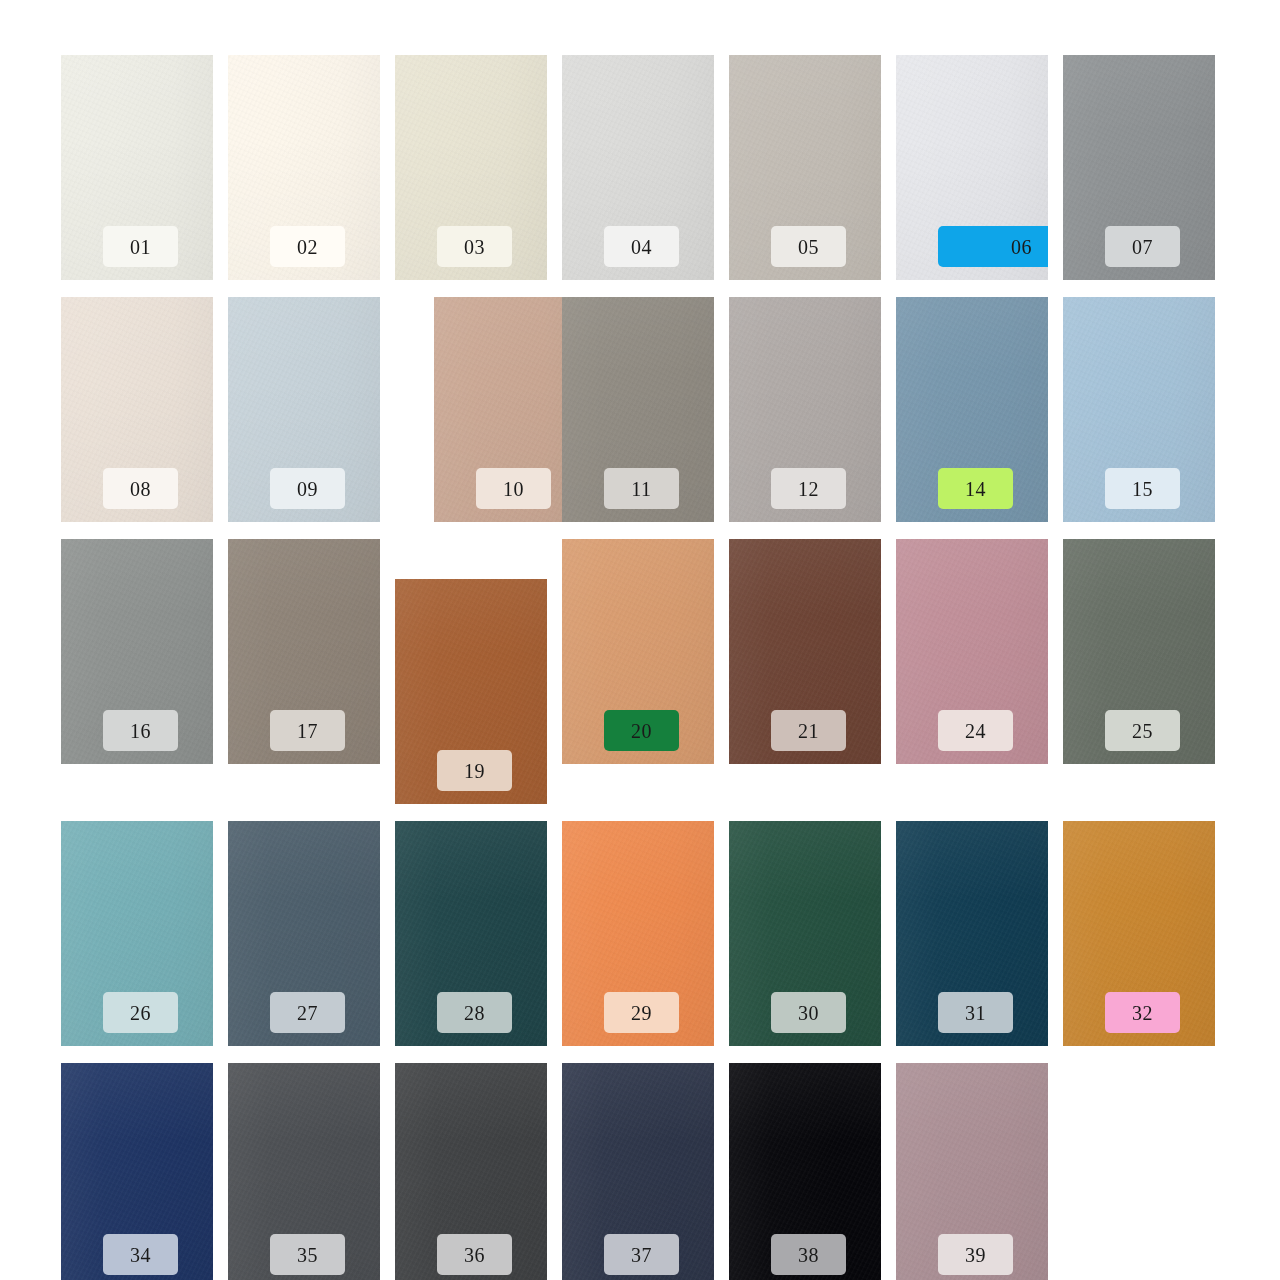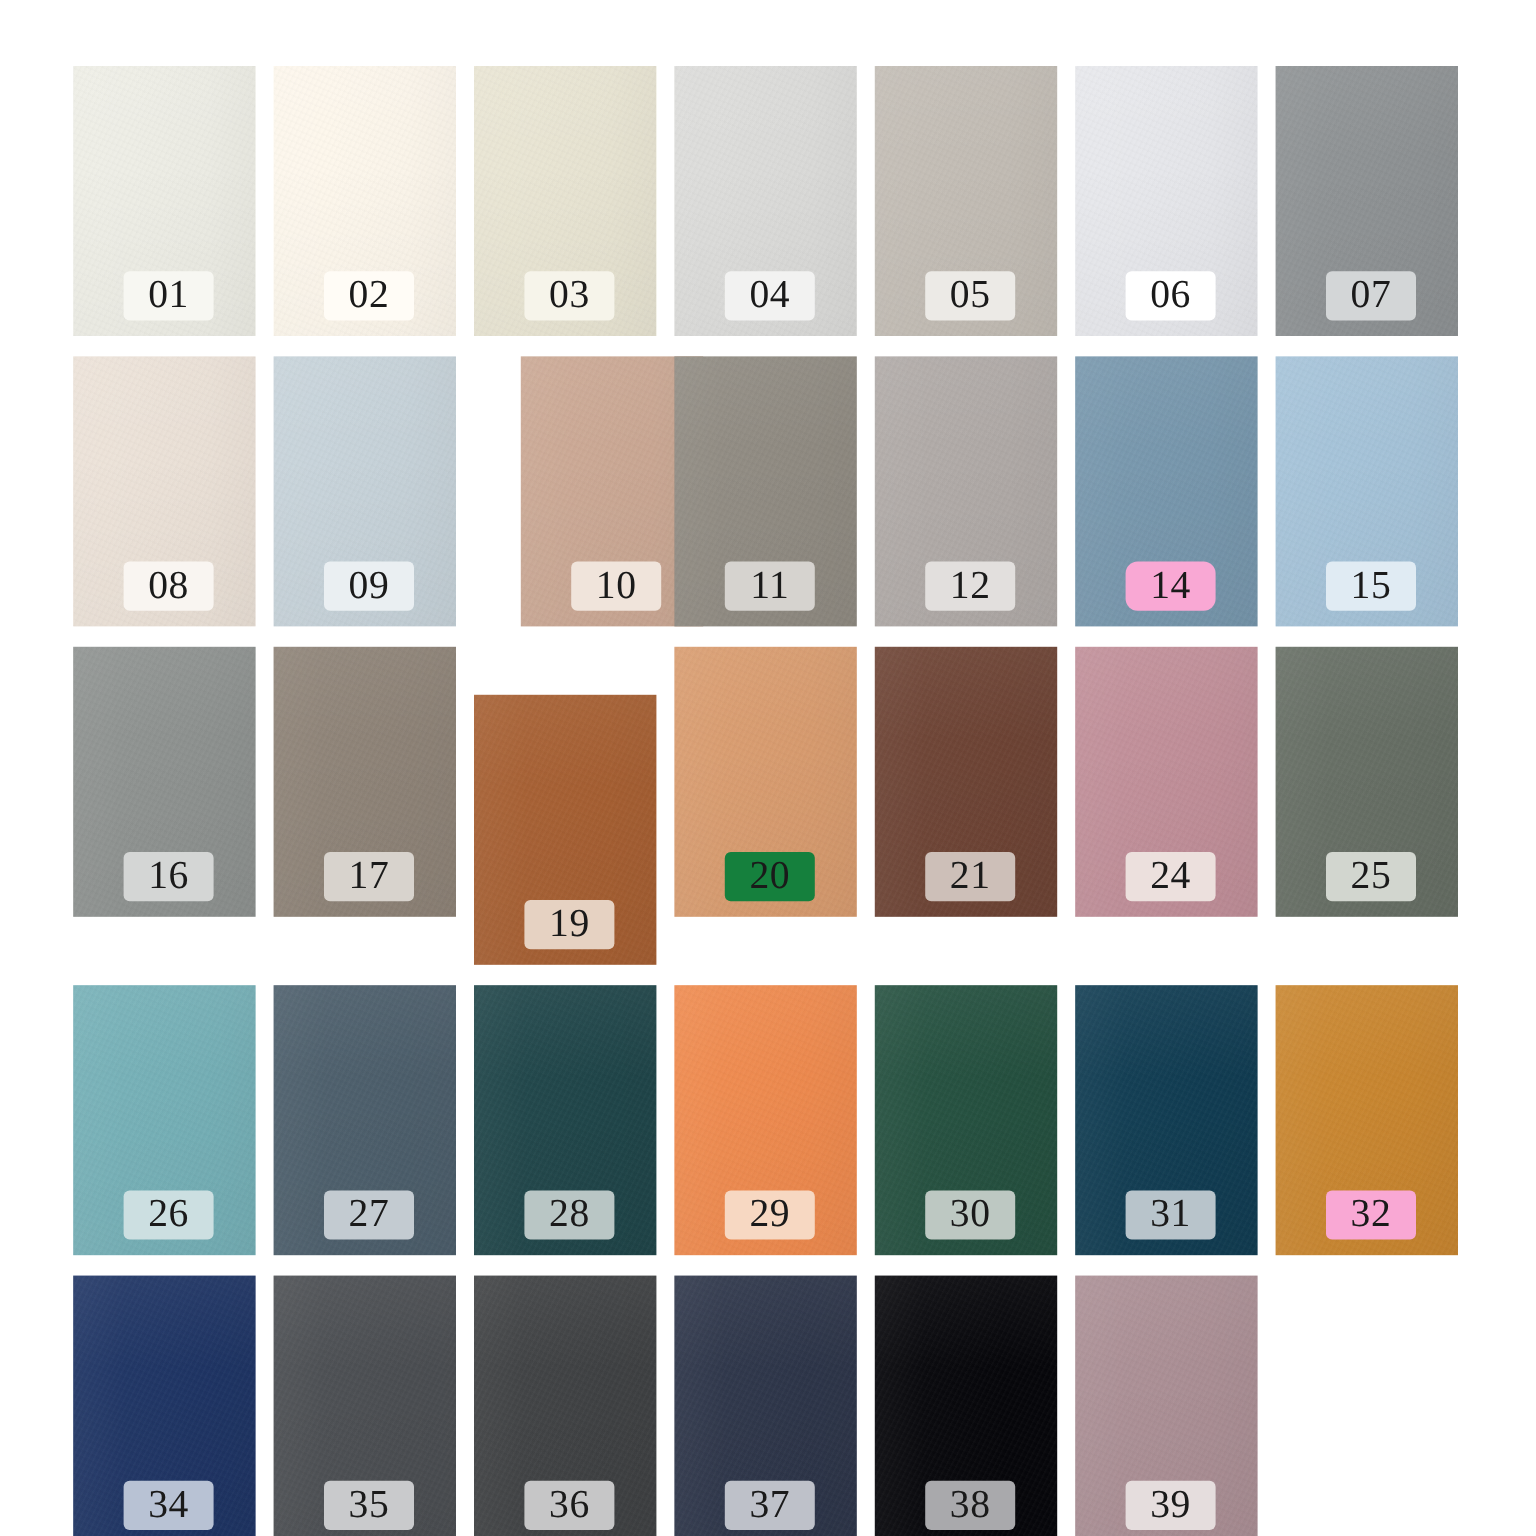--- a/index.html
+++ b/index.html
@@ -47,21 +47,21 @@
     position: absolute;
     left: 42px;
     bottom: 13px;
     width: 75px;
     height: 41px;
     border-radius: 5px;
     display: flex;
     align-items: center;
     justify-content: center;
     font-family: "Liberation Serif", serif;
-    font-size: 33px;
+    font-size: 20px;
     line-height: 1;
     letter-spacing: 0.5px;
     color: #1a1a1a;
     z-index: 2;
   }
 </style>
 </head>
 <body>
 
 <div id="swatch-grid">
@@ -80,21 +80,21 @@
     <div class="swatch" style="background: rgb(220, 220, 218);">
       <div class="tex"></div>
       <div class="swatch-label" style="background: rgb(242, 242, 241);">04</div>
     </div>
     <div class="swatch" style="background: rgb(195, 189, 181);">
       <div class="tex"></div>
       <div class="swatch-label" style="background: rgb(236, 234, 230);">05</div>
     </div>
     <div class="swatch" style="background: rgb(231, 232, 236);">
       <div class="tex"></div>
-      <div class="swatch-label" style="background: #ffffff;">06</div>
+      <div class="swatch-label" style="background: #0ea5e9; padding-left: 46px;">06</div>
     </div>
     <div class="swatch" style="background: rgb(142, 146, 148);">
       <div class="tex"></div>
       <div class="swatch-label" style="background: rgb(211, 214, 215);">07</div>
     </div>
     <div class="swatch" style="background: rgb(236, 226, 216);">
       <div class="tex"></div>
       <div class="swatch-label" style="background: rgb(249, 245, 241);">08</div>
     </div>
     <div class="swatch" style="background: rgb(199, 211, 218);">
@@ -108,21 +108,21 @@
     <div class="swatch" style="background: rgb(144, 139, 130);">
       <div class="tex"></div>
       <div class="swatch-label" style="background: rgb(214, 211, 207);">11</div>
     </div>
     <div class="swatch" style="background: rgb(176, 170, 167);">
       <div class="tex"></div>
       <div class="swatch-label" style="background: rgb(226, 223, 221);">12</div>
     </div>
     <div class="swatch" style="background: rgb(119, 151, 173);">
       <div class="tex"></div>
-      <div class="swatch-label" style="background: #f9a8d4; border-radius: 10px;">14</div>
+      <div class="swatch-label" style="background: #bef264;">14</div>
     </div>
     <div class="swatch" style="background: rgb(165, 195, 217);">
       <div class="tex"></div>
       <div class="swatch-label" style="background: rgb(224, 235, 243);">15</div>
     </div>
     <div class="swatch" style="background: rgb(142, 146, 144);">
       <div class="tex"></div>
       <div class="swatch-label" style="background: rgb(212, 214, 213);">16</div>
     </div>
     <div class="swatch" style="background: rgb(142, 131, 119);">

